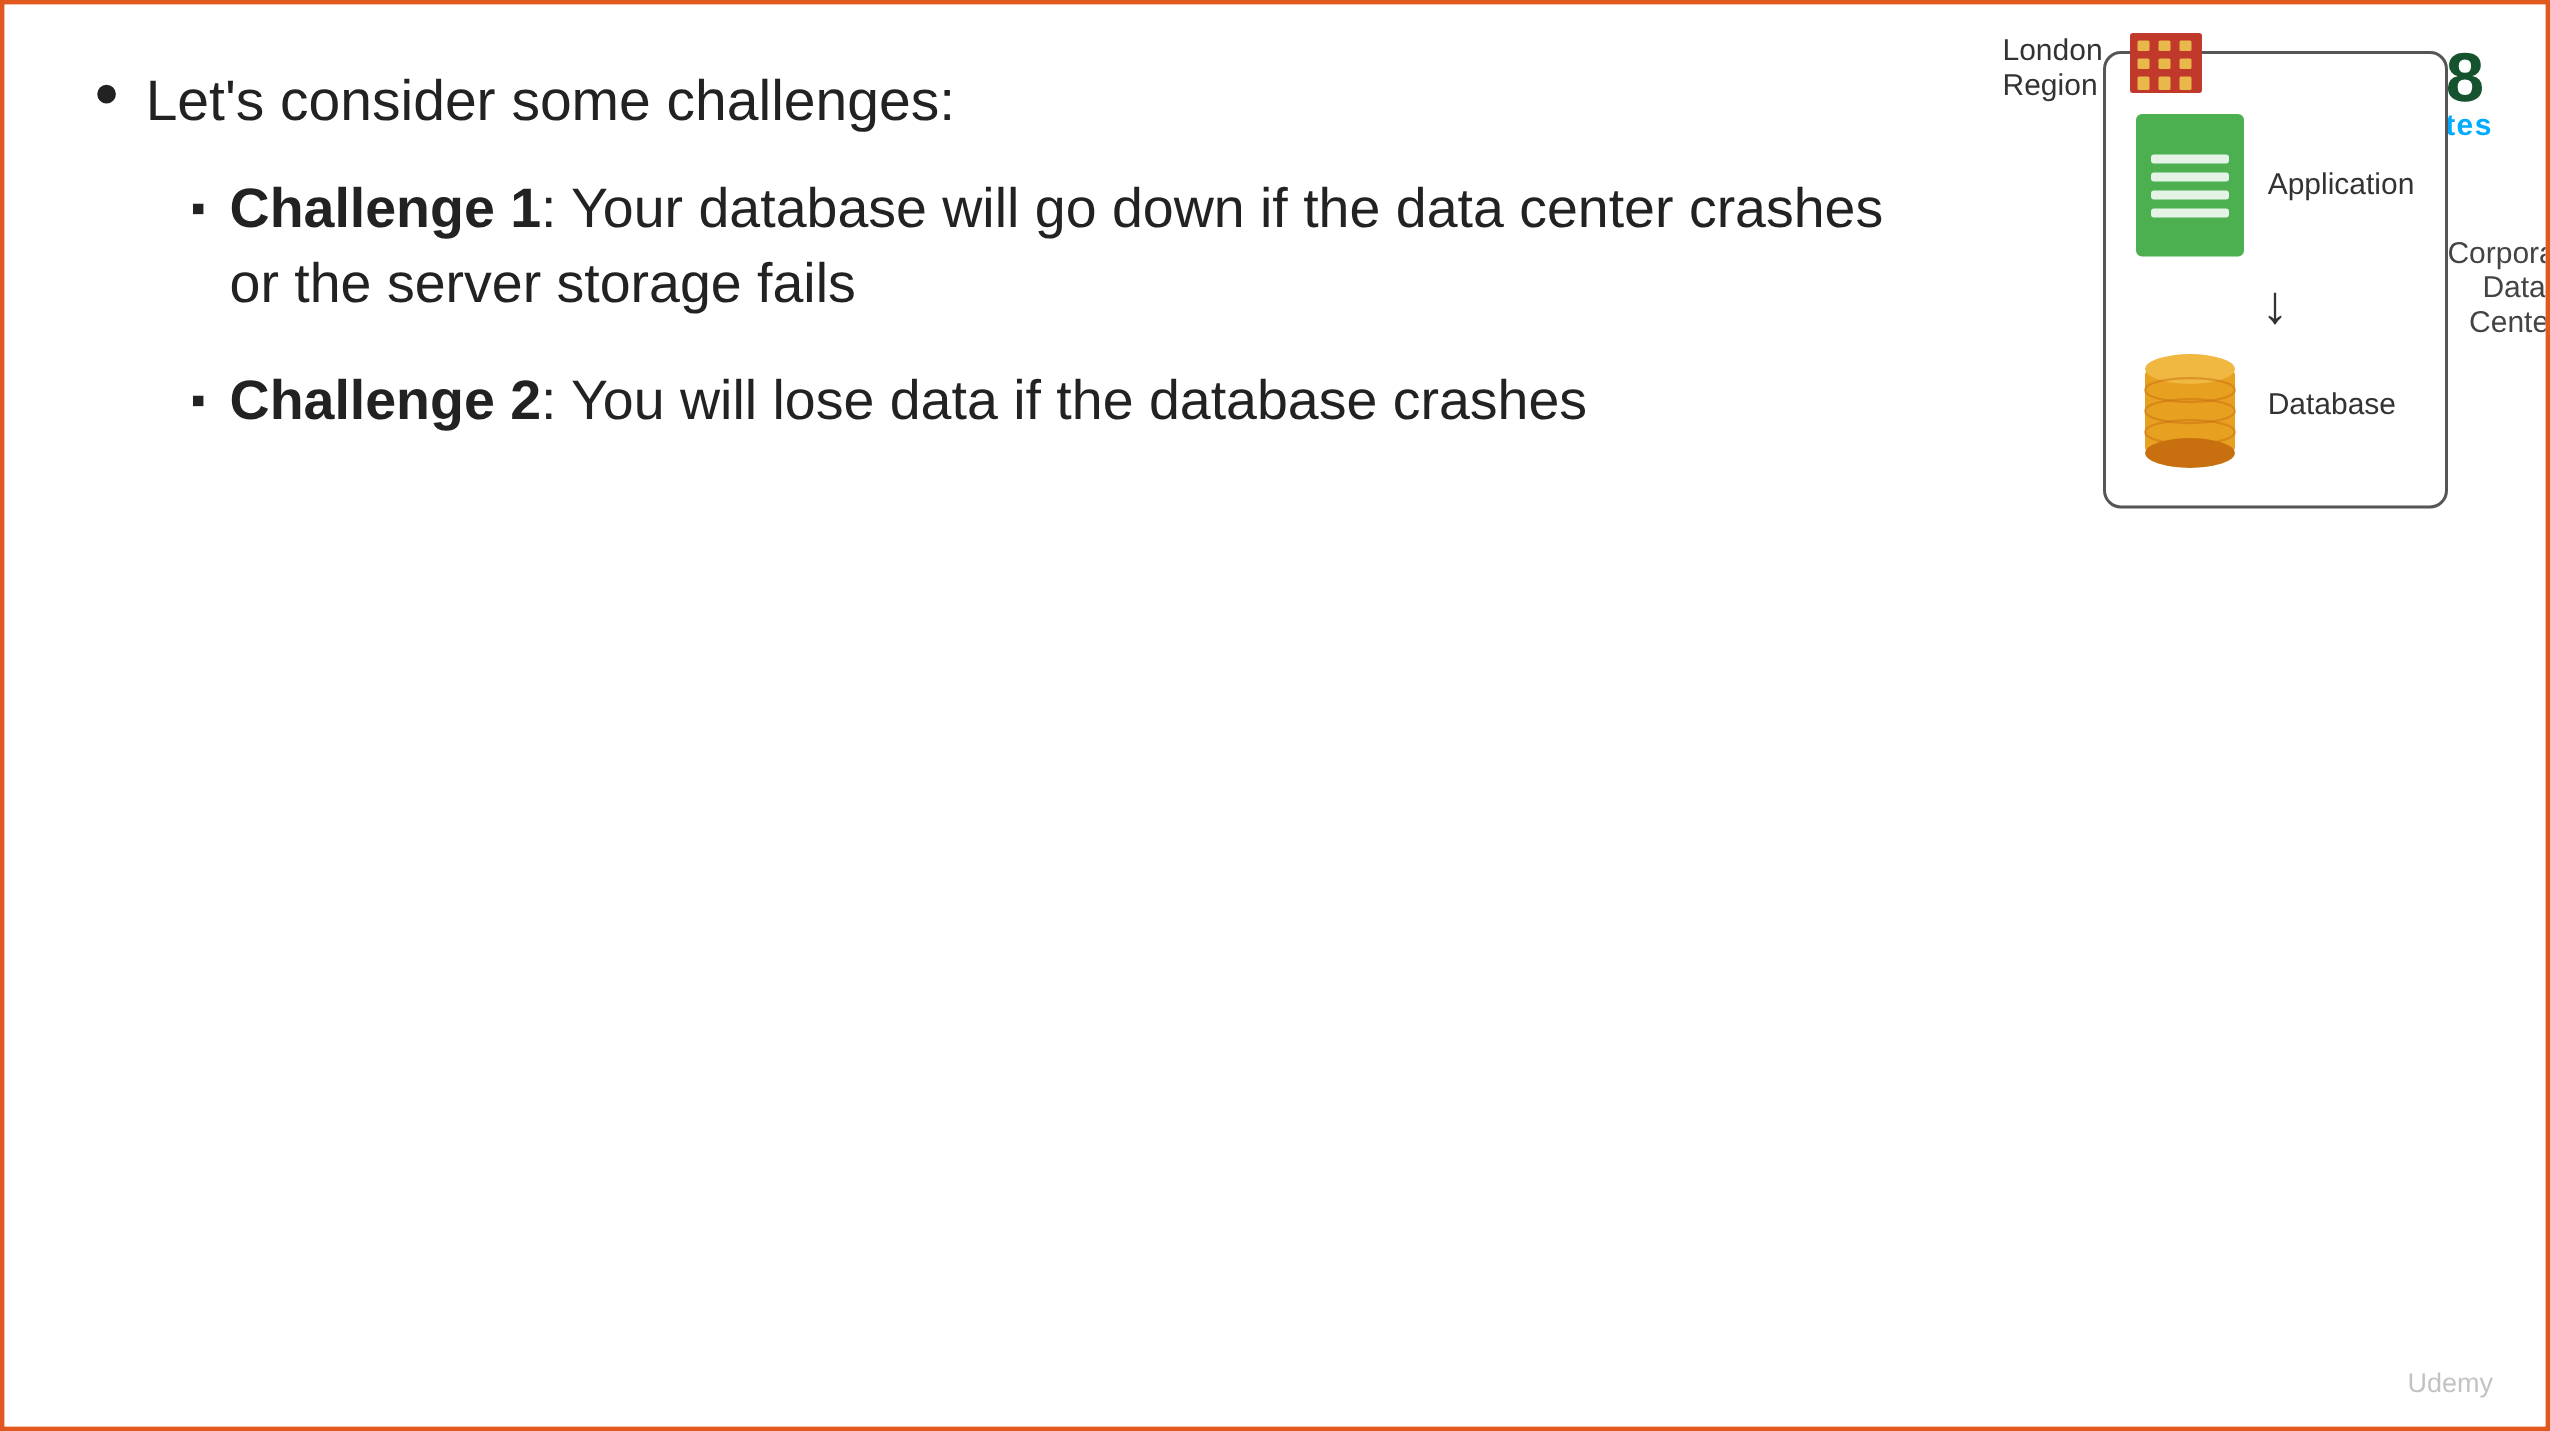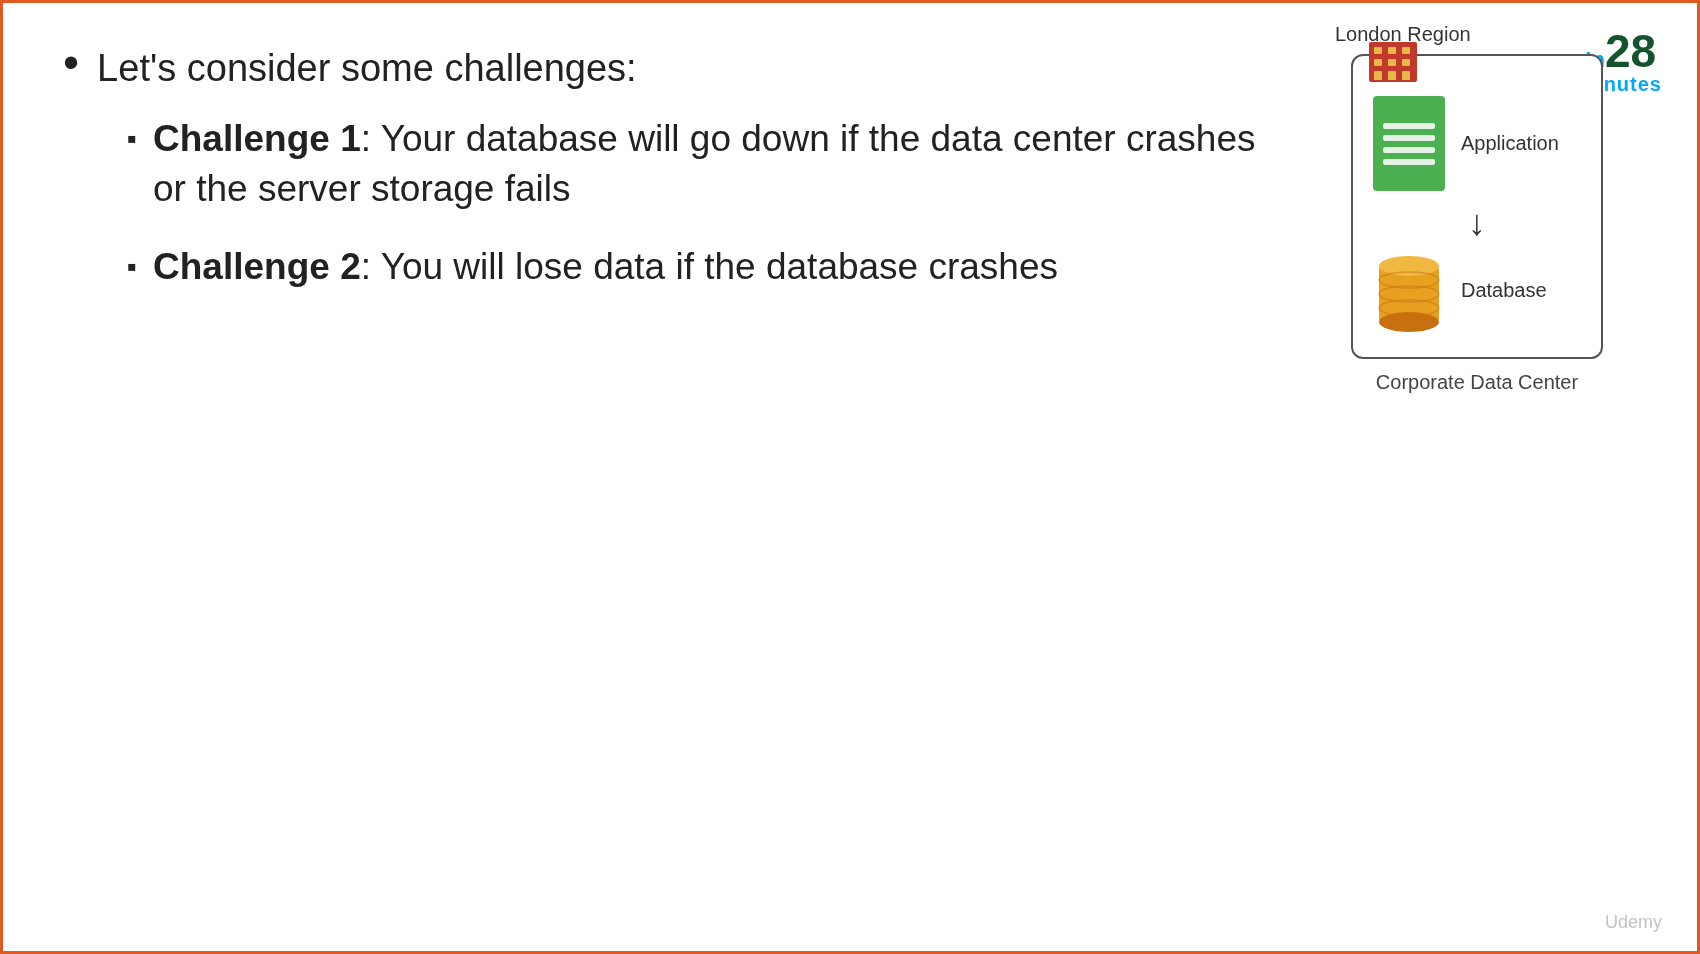--- a/index.html
+++ b/index.html
@@ -104,21 +104,21 @@
 
     .bold {
       font-weight: bold;
     }
 
     
     .diagram-area {
       width: 320px;
       flex-shrink: 0;
       display: flex;
-      flex-direction: column;
+      flex-direction: row;
       align-items: center;
       margin-top: -20px;
     }
 
     .region-label {
       font-size: 20px;
       color: #333;
       margin-bottom: 8px;
       align-self: flex-start;
       margin-left: 18px;

